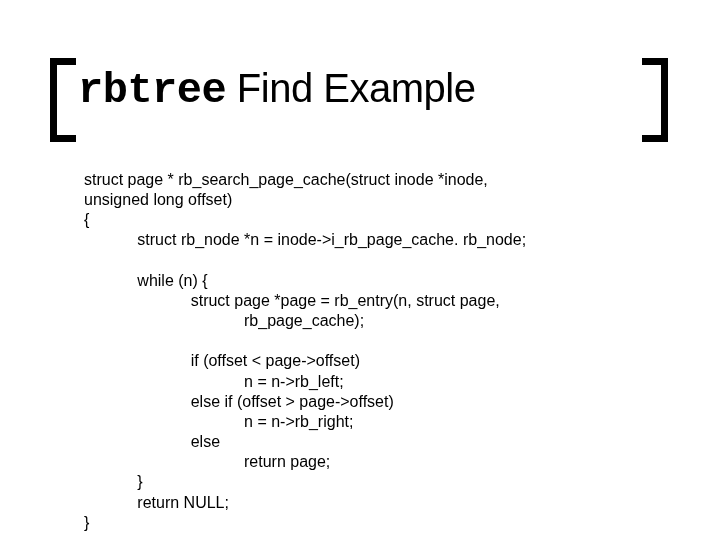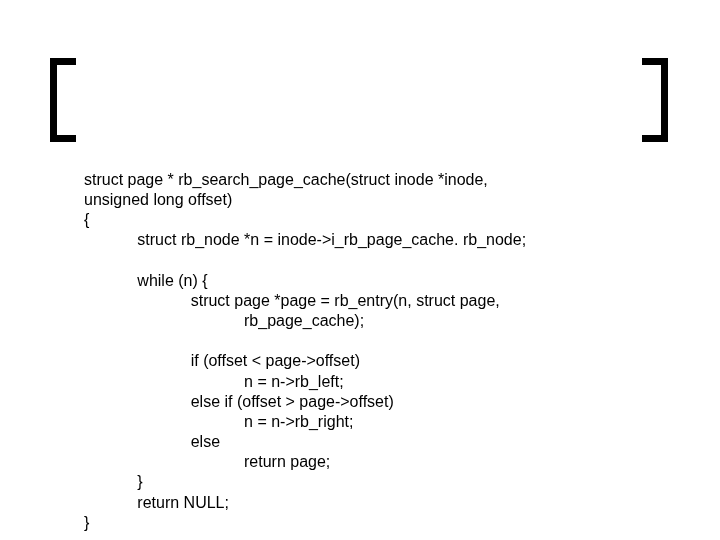--- a/index.html
+++ b/index.html
@@ -64,20 +64,23 @@
   }
 </style>
 </head>
 <body>
 
 <div class="slide">
 
   <div class="bracket bracket-left"></div>
   <div class="bracket bracket-right"></div>
 
+  <div class="title">
+    <span class="mono">rbtree</span><span class="rest"> Find Example</span>
+  </div>
 
   <div class="code"><span>struct page * rb_search_page_cache(struct inode *inode,</span>
 <span>unsigned long offset)</span>
 <span>{</span>
 <span>            struct rb_node *n = inode-&gt;i_rb_page_cache. rb_node;</span>
 <span></span>
 <span>            while (n) {</span>
 <span>                        struct page *page = rb_entry(n, struct page,</span>
 <span>                                    rb_page_cache);</span>
 <span></span>

